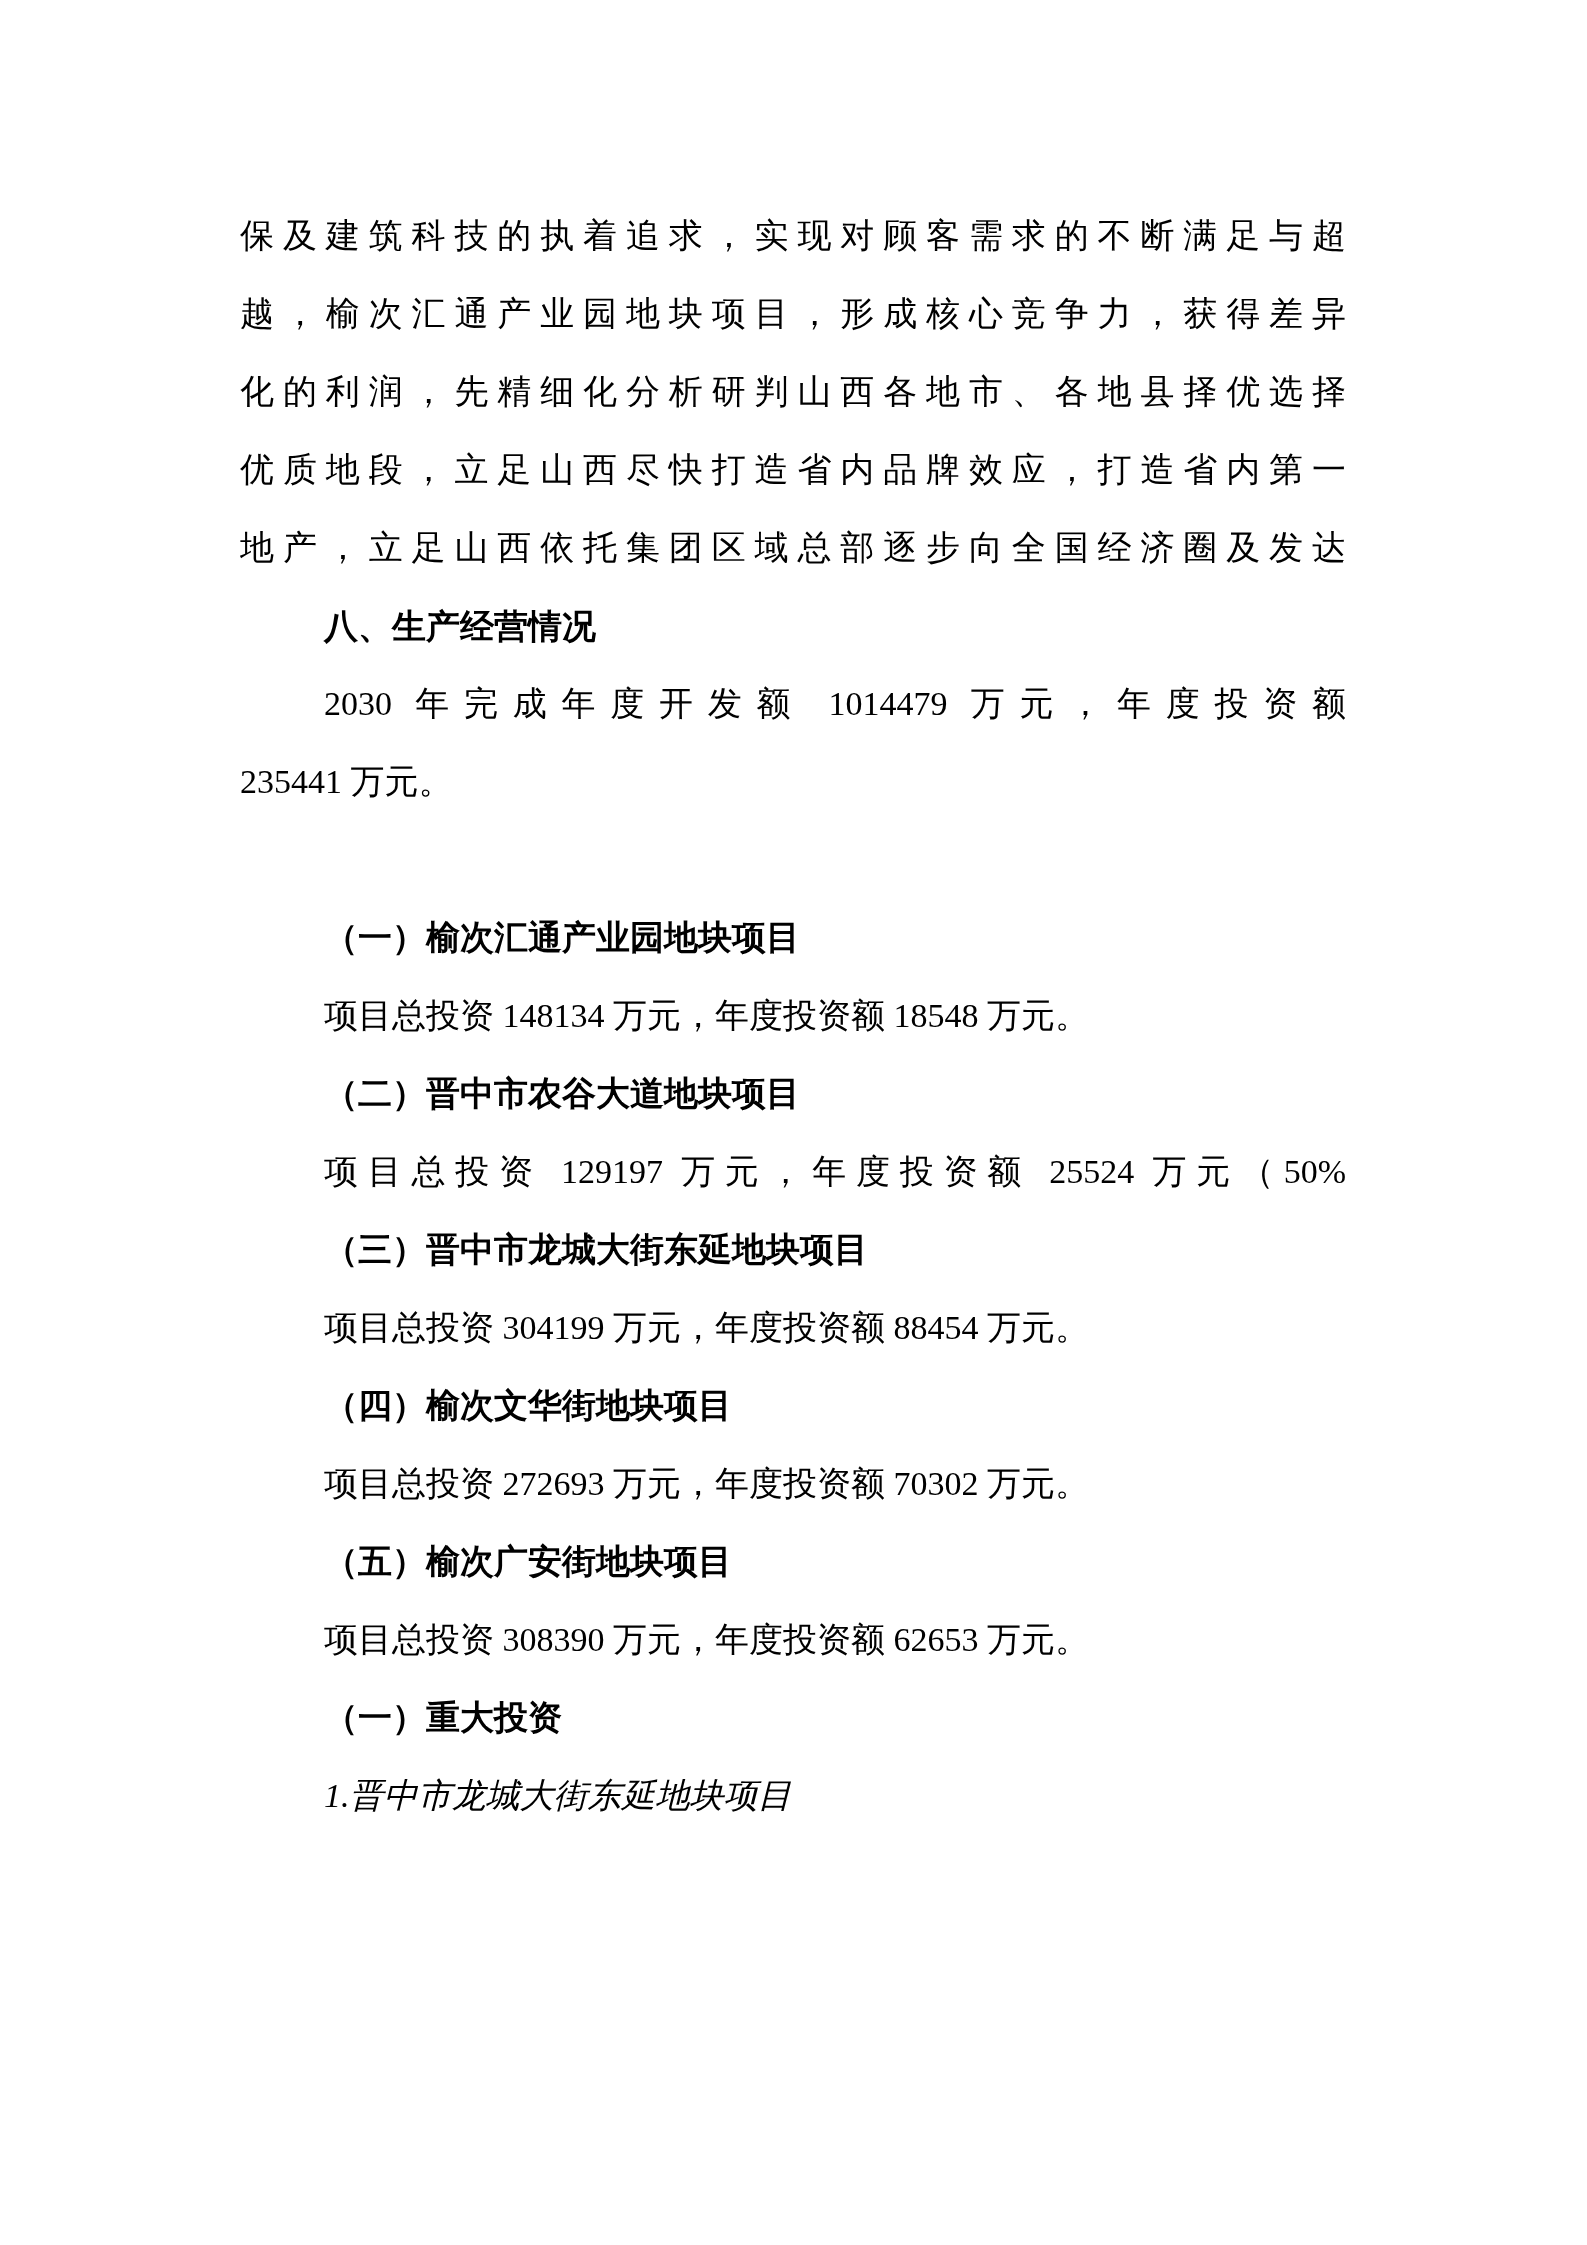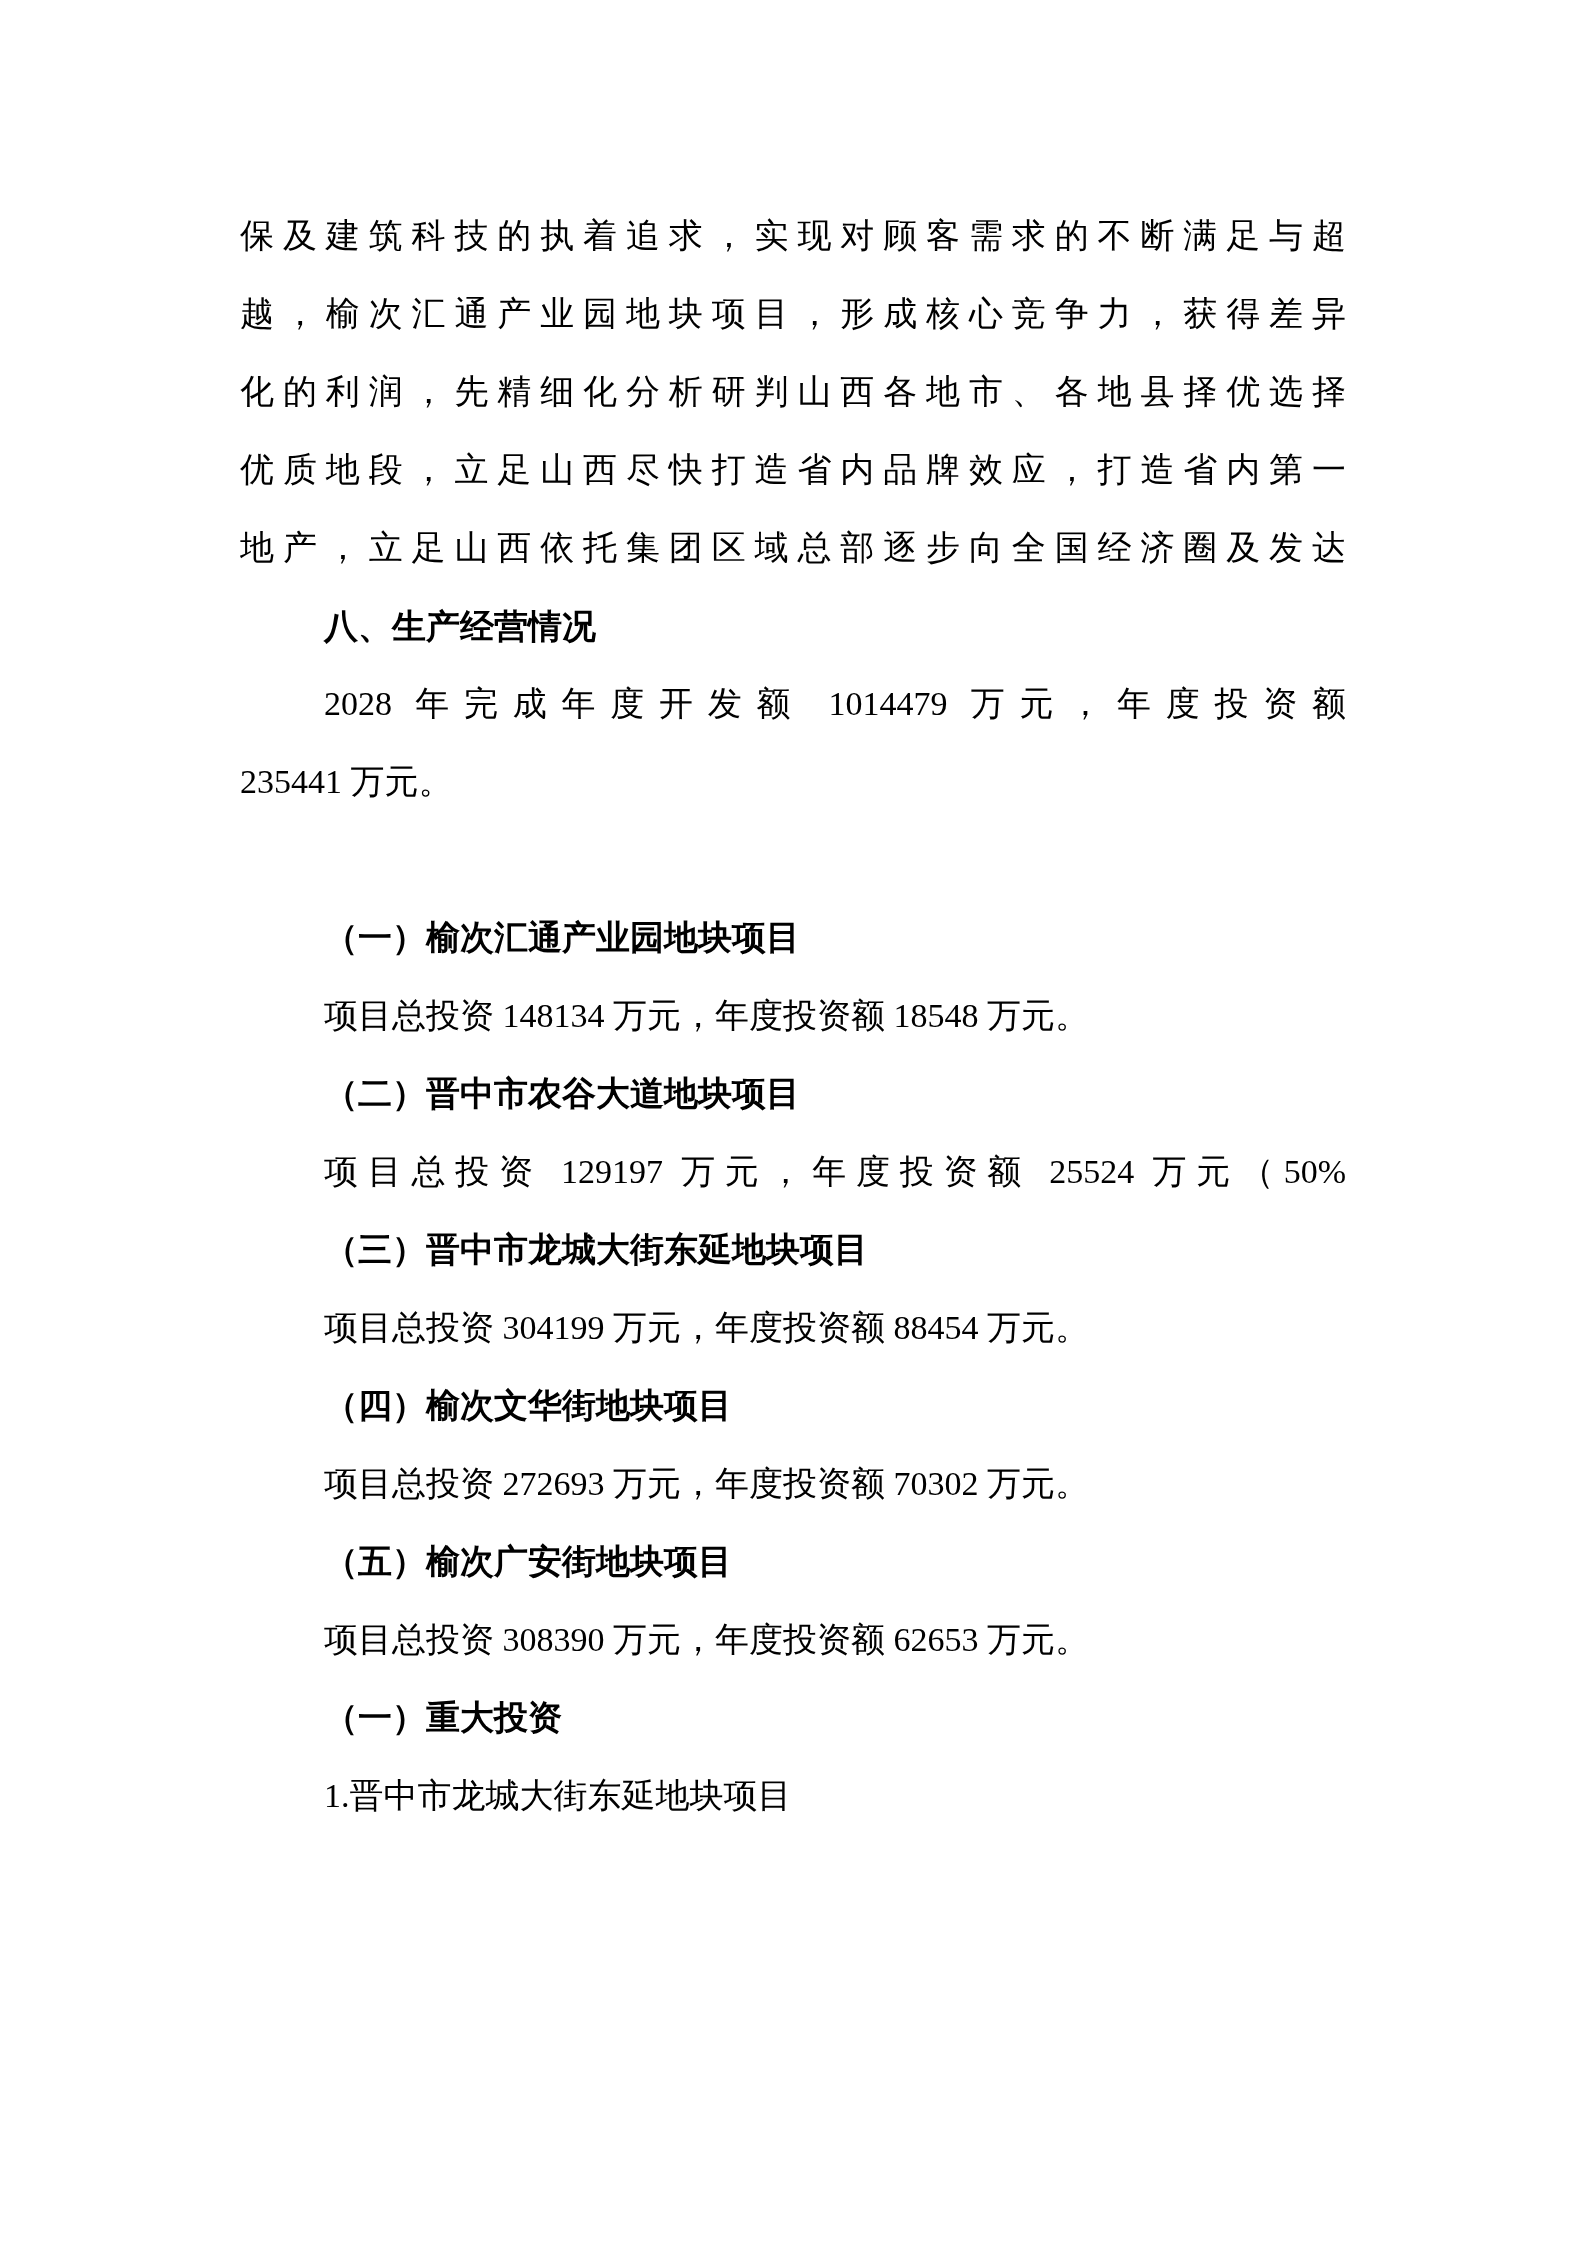--- a/index.html
+++ b/index.html
@@ -45,33 +45,34 @@
   }
   
   .subheading {
     font-family: "Liberation Serif", "DejaVu Serif", serif;
     font-weight: 700;
   }
   
   .numbered {
     font-family: "Liberation Serif", "DejaVu Serif", serif;
     font-weight: 400;
+    font-style: italic;
   }
 </style>
 </head>
 <body style="background: rgb(255, 255, 255); color: rgb(0, 0, 0);">
 
 <main class="page">
     <div class="line body fill">保及建筑科技的执着追求，实现对顾客需求的不断满足与超</div>
     <div class="line body fill">越，榆次汇通产业园地块项目，形成核心竞争力，获得差异</div>
     <div class="line body fill">化的利润，先精细化分析研判山西各地市、各地县择优选择</div>
     <div class="line body fill">优质地段，立足山西尽快打造省内品牌效应，打造省内第一</div>
     <div class="line body fill">地产，立足山西依托集团区域总部逐步向全国经济圈及发达</div>
     <div class="line heading indent">八、生产经营情况</div>
-    <div class="line body fill indent">2028 年完成年度开发额 1014479 万元，年度投资额</div>
+    <div class="line body fill indent">2030 年完成年度开发额 1014479 万元，年度投资额</div>
     <div class="line body">235441 万元。</div>
     <div class="line body"></div>
     <div class="line subheading indent">（一）榆次汇通产业园地块项目</div>
     <div class="line body indent">项目总投资 148134 万元，年度投资额 18548 万元。</div>
     <div class="line subheading indent">（二）晋中市农谷大道地块项目</div>
     <div class="line body fill indent">项目总投资 129197 万元，年度投资额 25524 万元（50%</div>
     <div class="line subheading indent">（三）晋中市龙城大街东延地块项目</div>
     <div class="line body indent">项目总投资 304199 万元，年度投资额 88454 万元。</div>
     <div class="line subheading indent">（四）榆次文华街地块项目</div>
     <div class="line body indent">项目总投资 272693 万元，年度投资额 70302 万元。</div>

